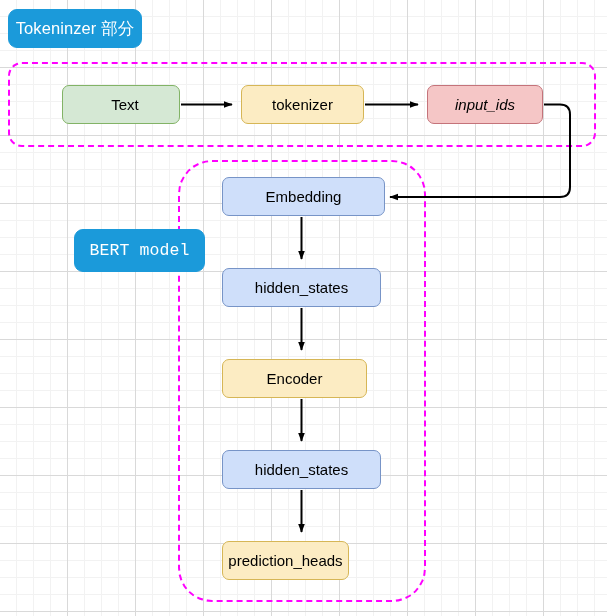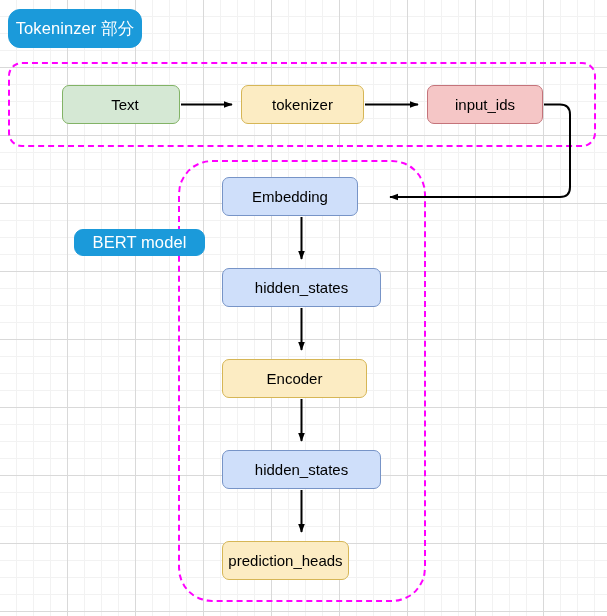--- a/index.html
+++ b/index.html
@@ -62,49 +62,49 @@
     align-items: center;
     justify-content: center;
     letter-spacing: 0.1px;
     white-space: nowrap;
   }
   .tag-tokenizer {
     left: 8px;
     top: 9px;
     width: 134px;
     height: 39px;
-    border-radius: 12px;
   }
   .tag-bert {
     left: 74px;
     top: 229px;
     width: 131px;
-    height: 27px;
+    height: 43px;
+    font-family: Liberation Mono, monospace;
   }
 
   .node {
     position: absolute;
     box-sizing: border-box;
     border-radius: 7px;
     display: flex;
     align-items: center;
     justify-content: center;
     font-size: 15px;
     color: #000000;
     white-space: nowrap;
   }
   .n-green  { background: #d5e8d4; border: 1.6px solid #82b366; }
   .n-yellow { background: #fcecc3; border: 1.6px solid #d6b656; }
-  .n-red    { background: #f5c6c6; border: 1.6px solid #c4737a; }
+  .n-red    { background: #f5c6c6; border: 1.6px solid #c4737a; font-style: italic; }
   .n-blue   { background: #cfdffa; border: 1.6px solid #7794c7; }
 
   .node-text         { left: 62px;  top: 85px;  width: 118px; height: 39px; padding-left: 8px; }
   .node-tokenizer    { left: 241px; top: 85px;  width: 123px; height: 39px; }
   .node-inputids     { left: 427px; top: 85px;  width: 116px; height: 39px; }
-  .node-embedding    { left: 222px; top: 177px; width: 136px; height: 39px; }
+  .node-embedding    { left: 222px; top: 177px; width: 163px; height: 39px; }
   .node-hidden1      { left: 222px; top: 268px; width: 159px; height: 39px; }
   .node-encoder      { left: 222px; top: 359px; width: 145px; height: 39px; }
   .node-hidden2      { left: 222px; top: 450px; width: 159px; height: 39px; }
   .node-predheads    { left: 222px; top: 541px; width: 127px; height: 39px; }
 
   #edges {
     position: absolute;
     left: 0;
     top: 0;
     width: 607px;

